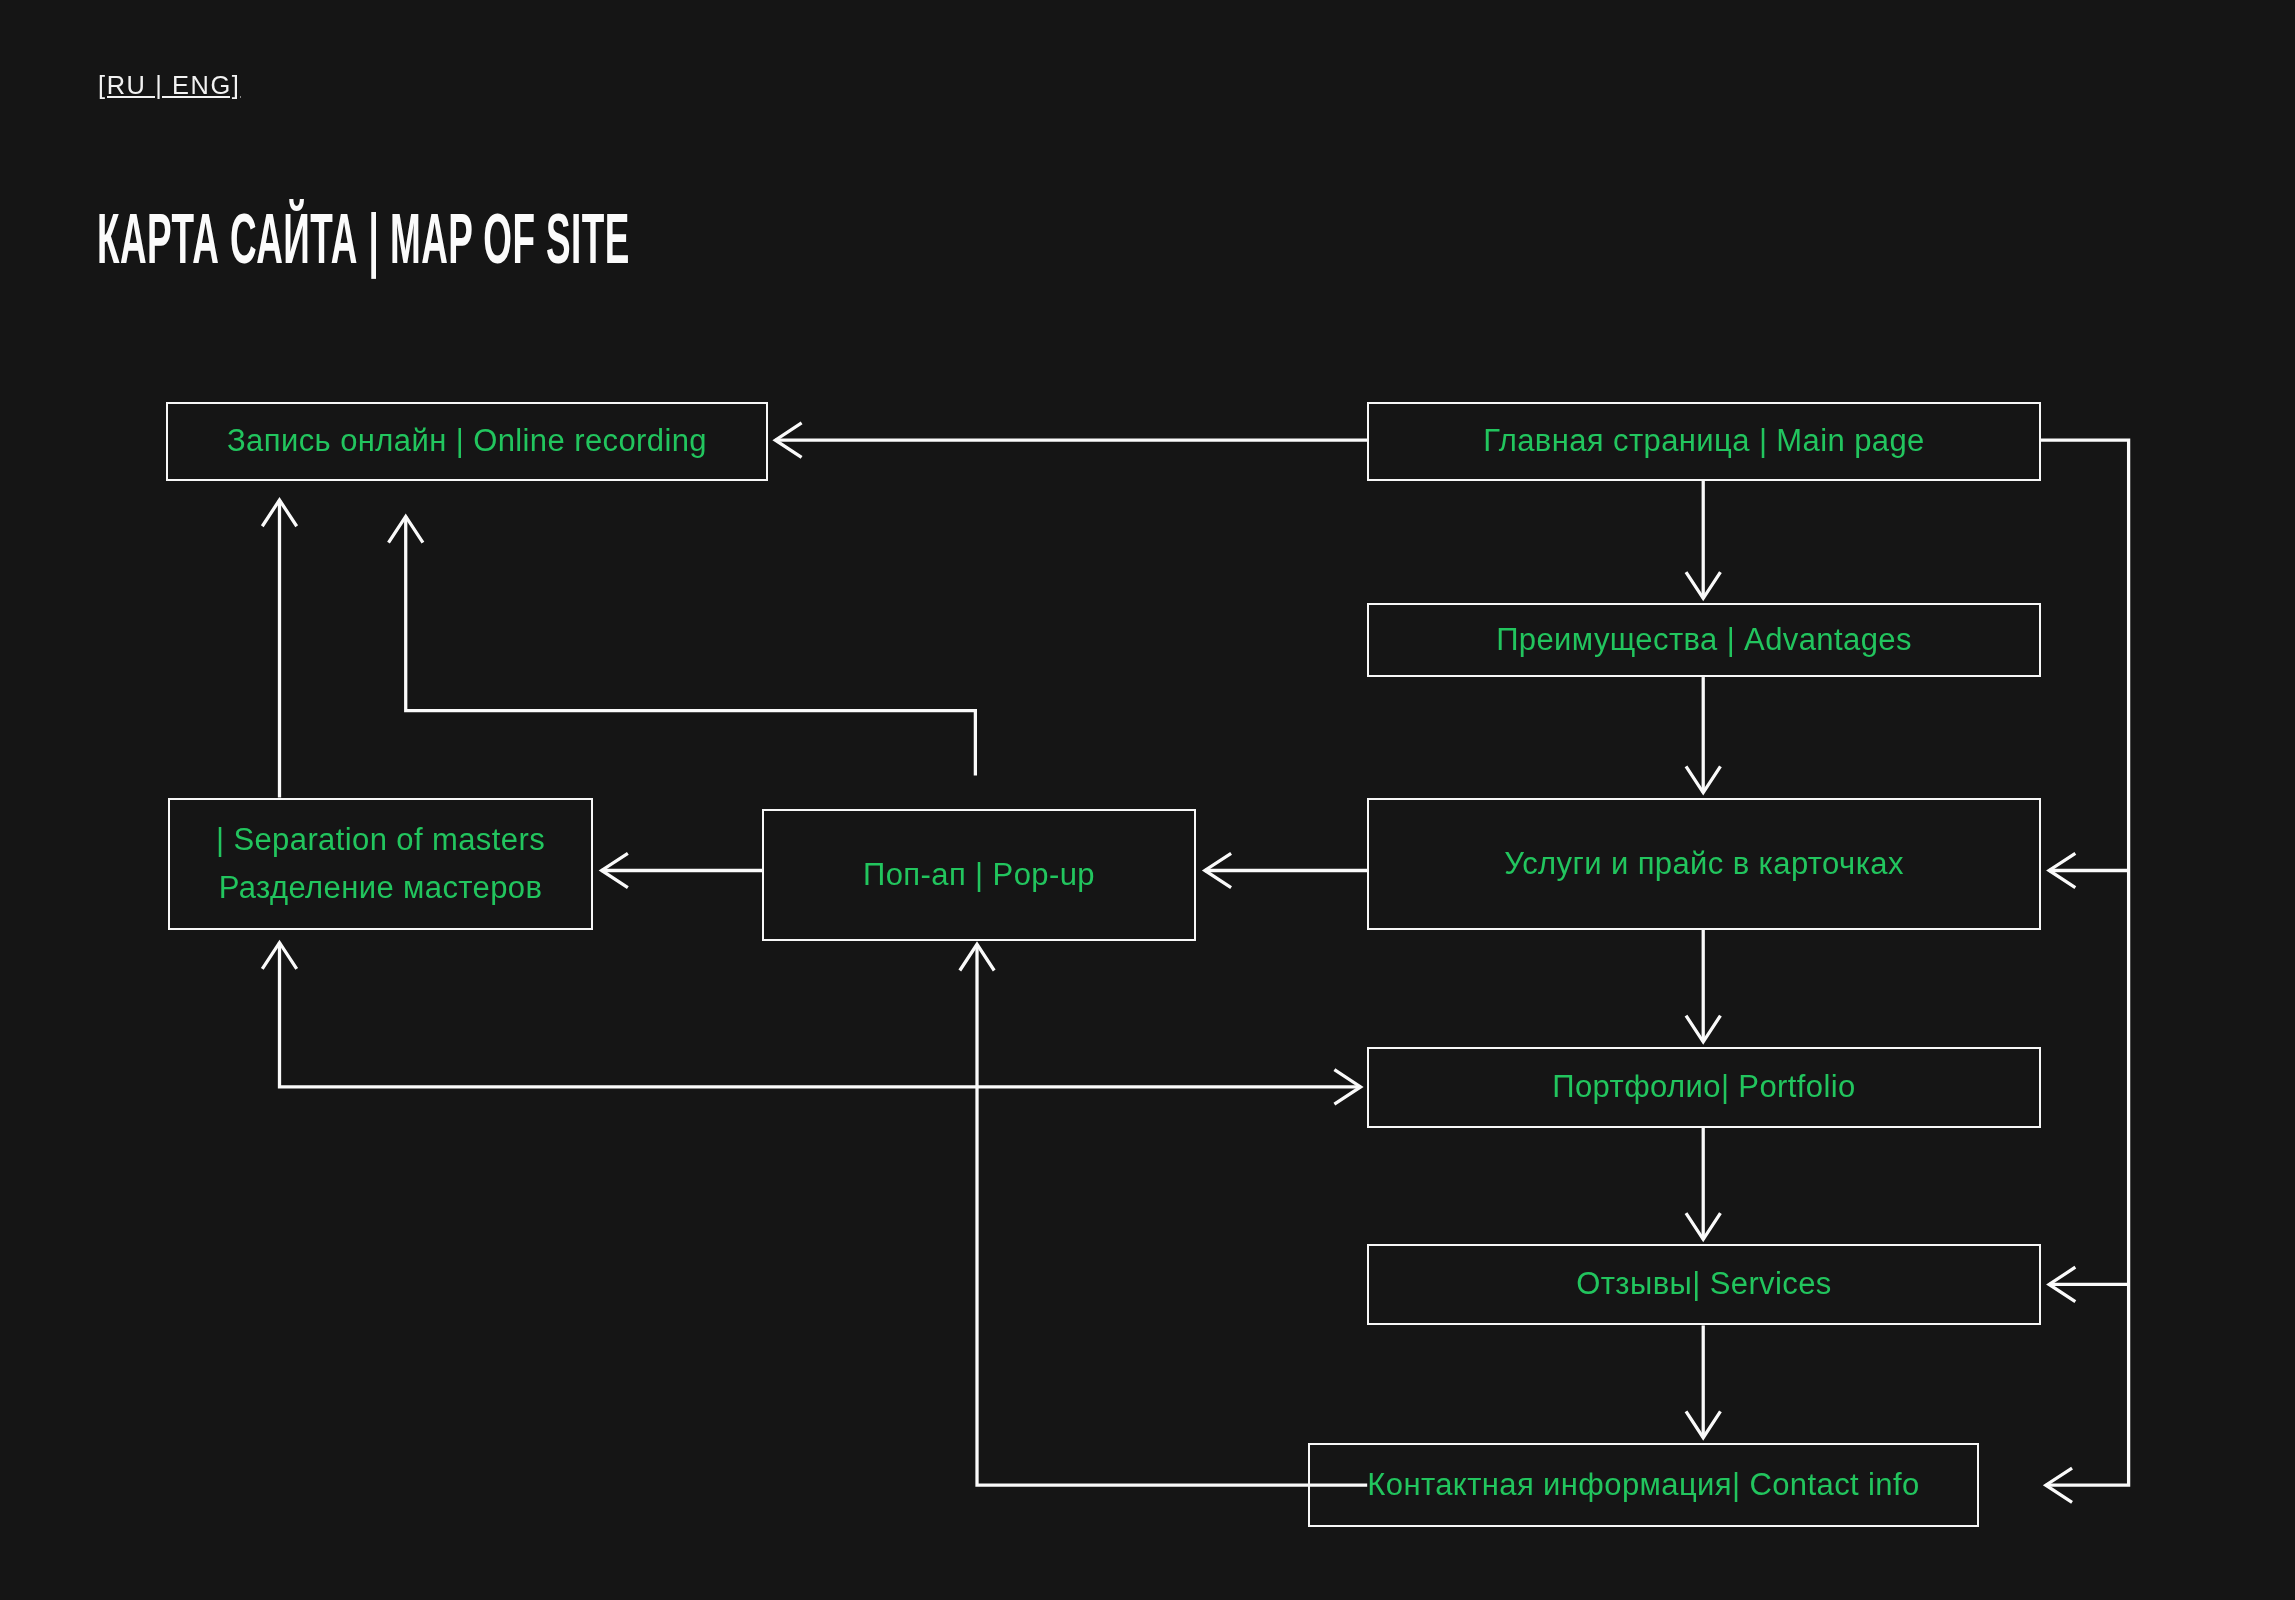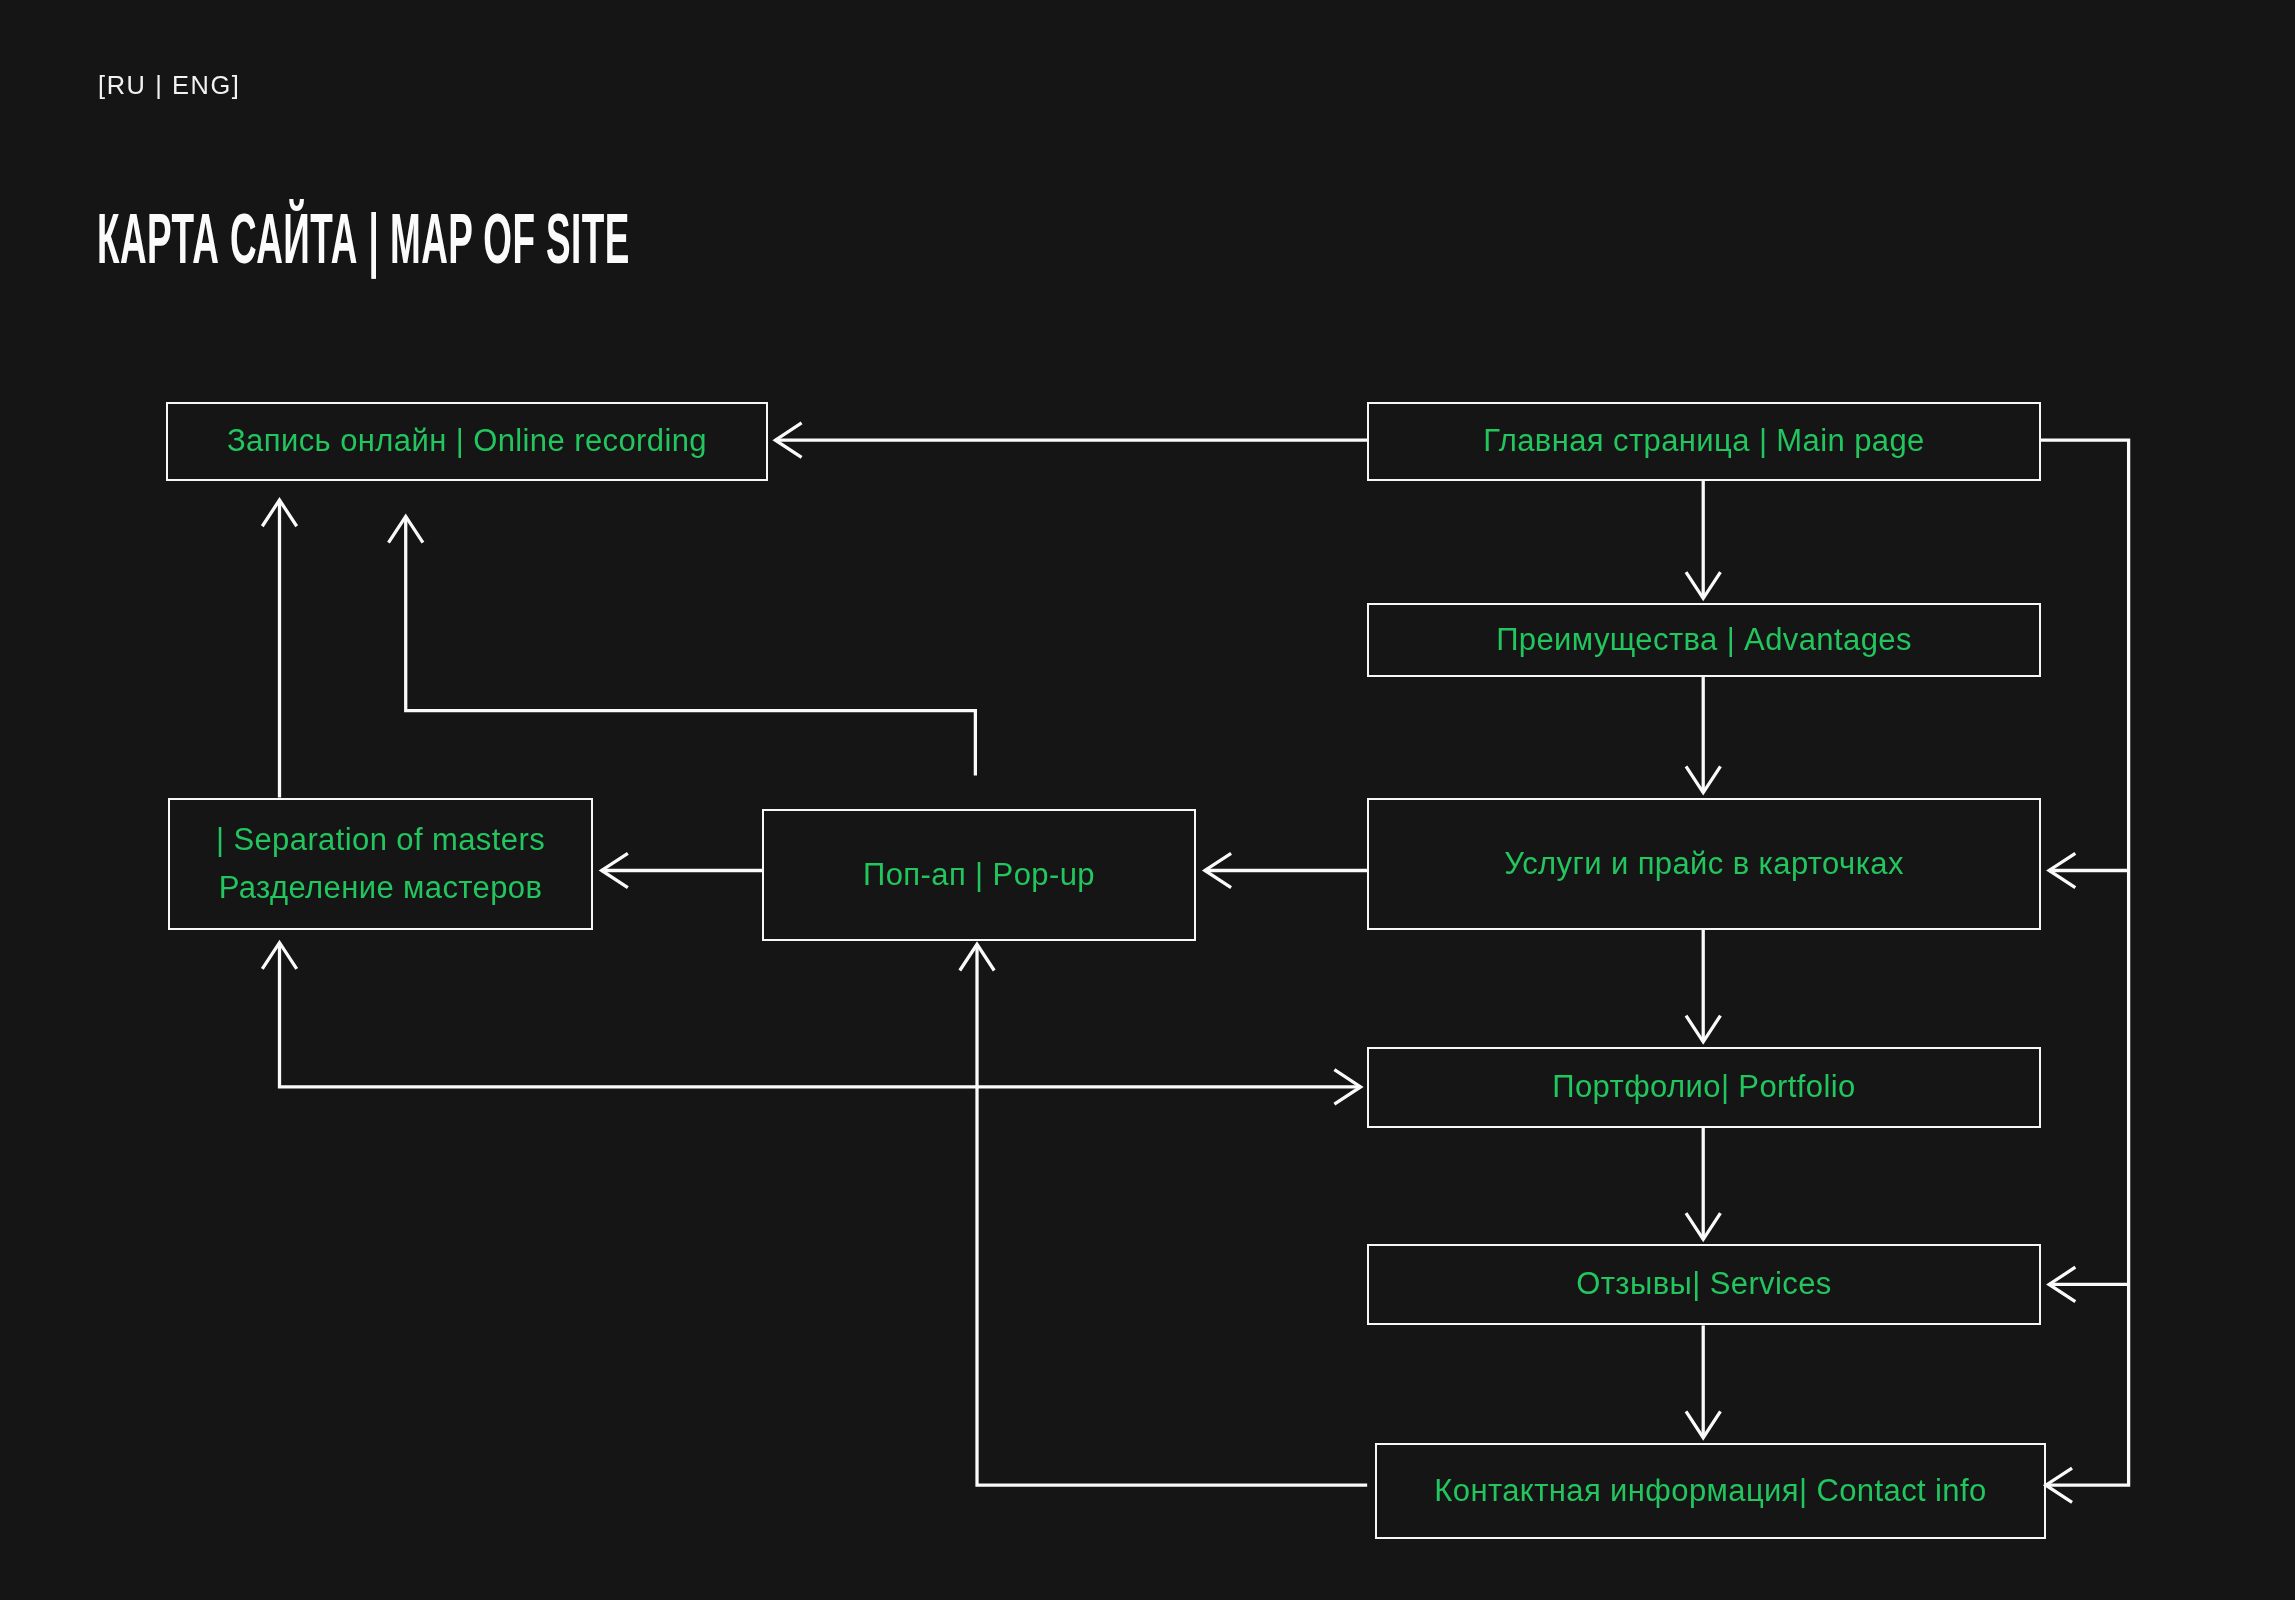--- a/index.html
+++ b/index.html
@@ -9,20 +9,21 @@
     font-family:"Liberation Sans", sans-serif;
     color:#ffffff;
     position:relative;
     overflow:hidden;
   }
   .stage{position:absolute;left:0;top:0;width:2295px;height:1600px;}
   .lang{
     position:absolute;left:98px;top:71px;
     font-size:25.4px;font-weight:300;letter-spacing:1.6px;color:#f2f2f2;
     white-space:nowrap;
+    text-decoration:underline;
   }
   .title{
     position:absolute;left:97px;top:207px;
     font-size:71px;font-weight:800;line-height:0.9;
     white-space:nowrap;letter-spacing:0.8px;
     transform:scaleX(0.52);transform-origin:0 0;
     color:#fbfbfb;margin:0;
   }
   .connectors{position:absolute;left:0;top:0;}
   .connectors path{stroke:#fafafa;stroke-width:4;fill:none;stroke-linejoin:miter;stroke-linecap:butt;}
@@ -142,19 +143,19 @@
   <div class="node" style="left:1367px;top:1047px;width:674px;height:81px">
     <span>Портфолио| Portfolio</span>
     <span></span>
   </div>
 
   <div class="node" style="left:1367px;top:1244px;width:674px;height:81px">
     <span>Отзывы| Services</span>
     <span></span>
   </div>
 
-  <div class="node" style="left:1375px;top:1443px;width:671px;height:96px">
+  <div class="node" style="left:1308px;top:1443px;width:671px;height:84px">
     <span>Контактная информация| Contact info</span>
     <span></span>
   </div>
 
 </div>
 
 
 </body></html>

